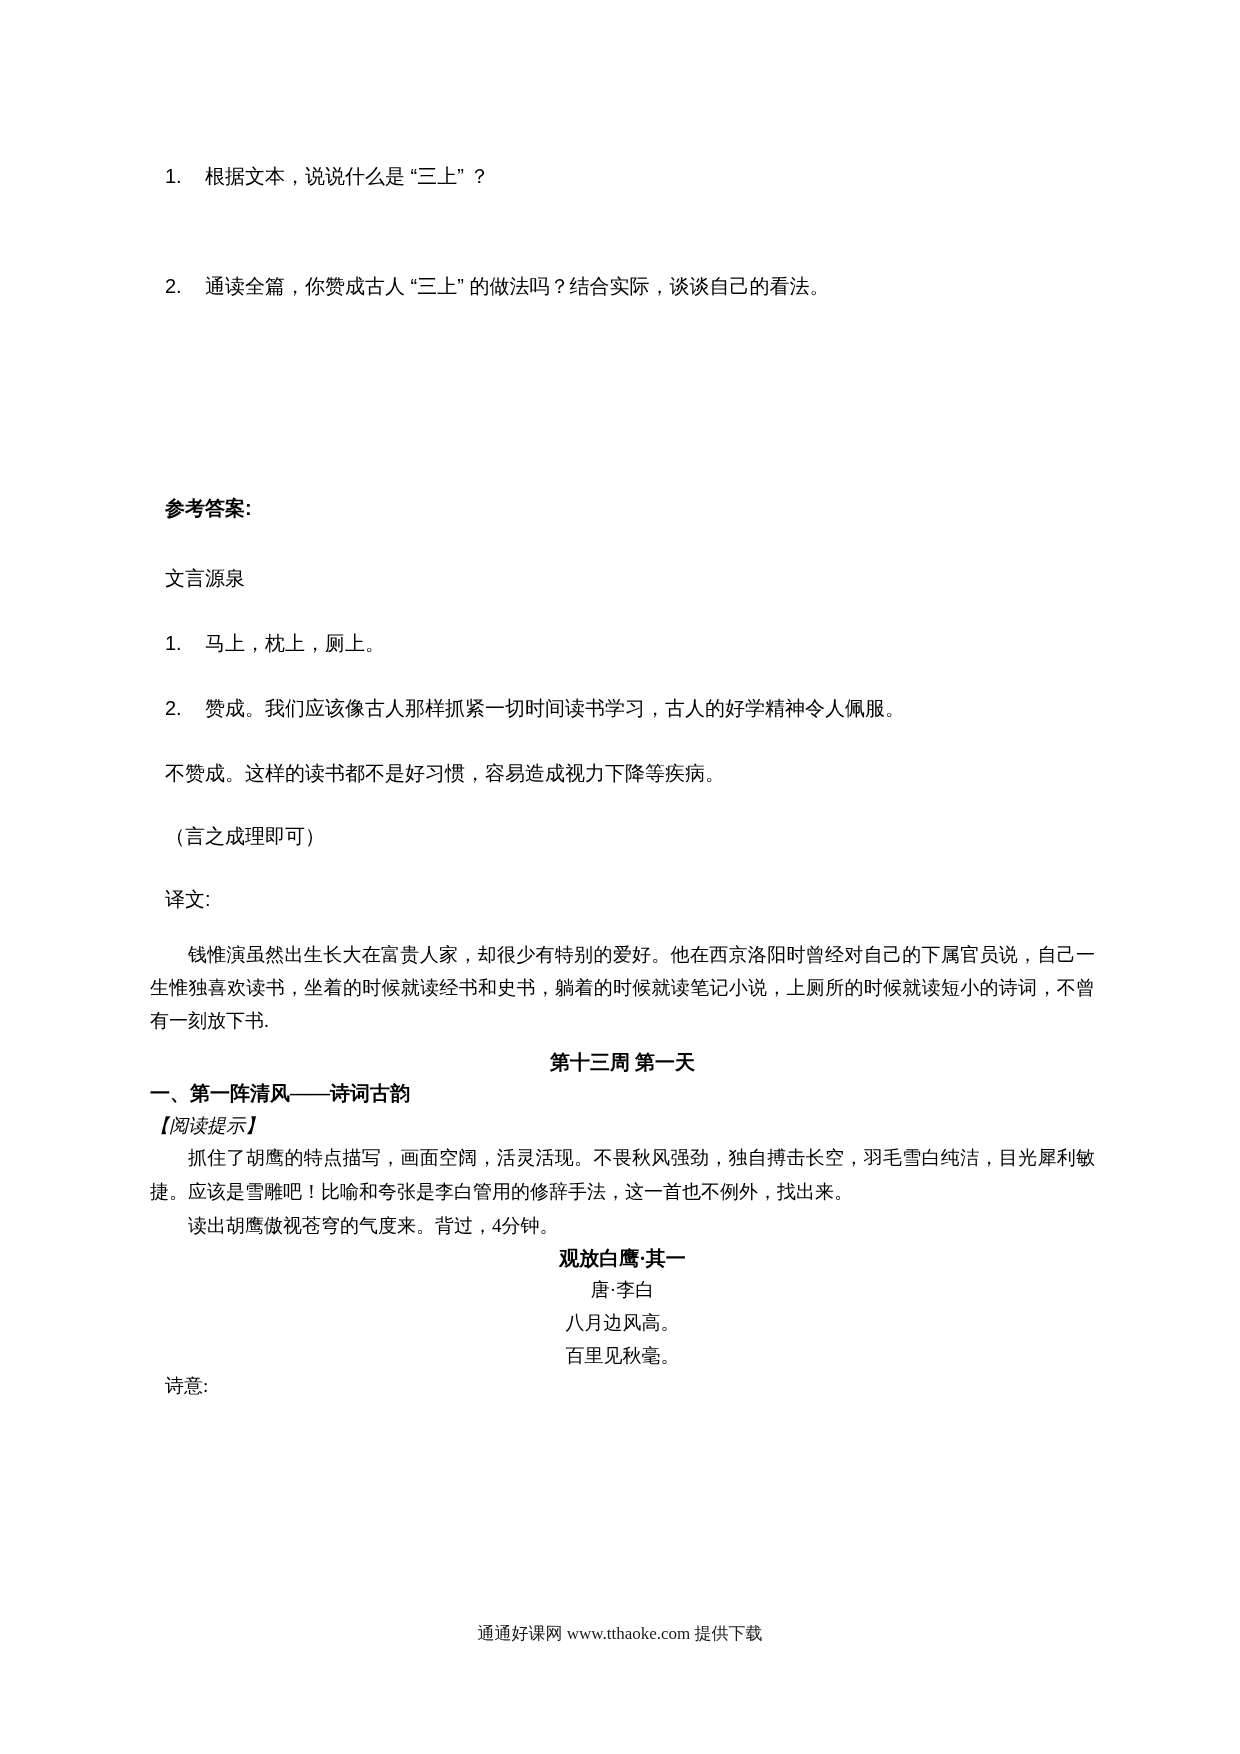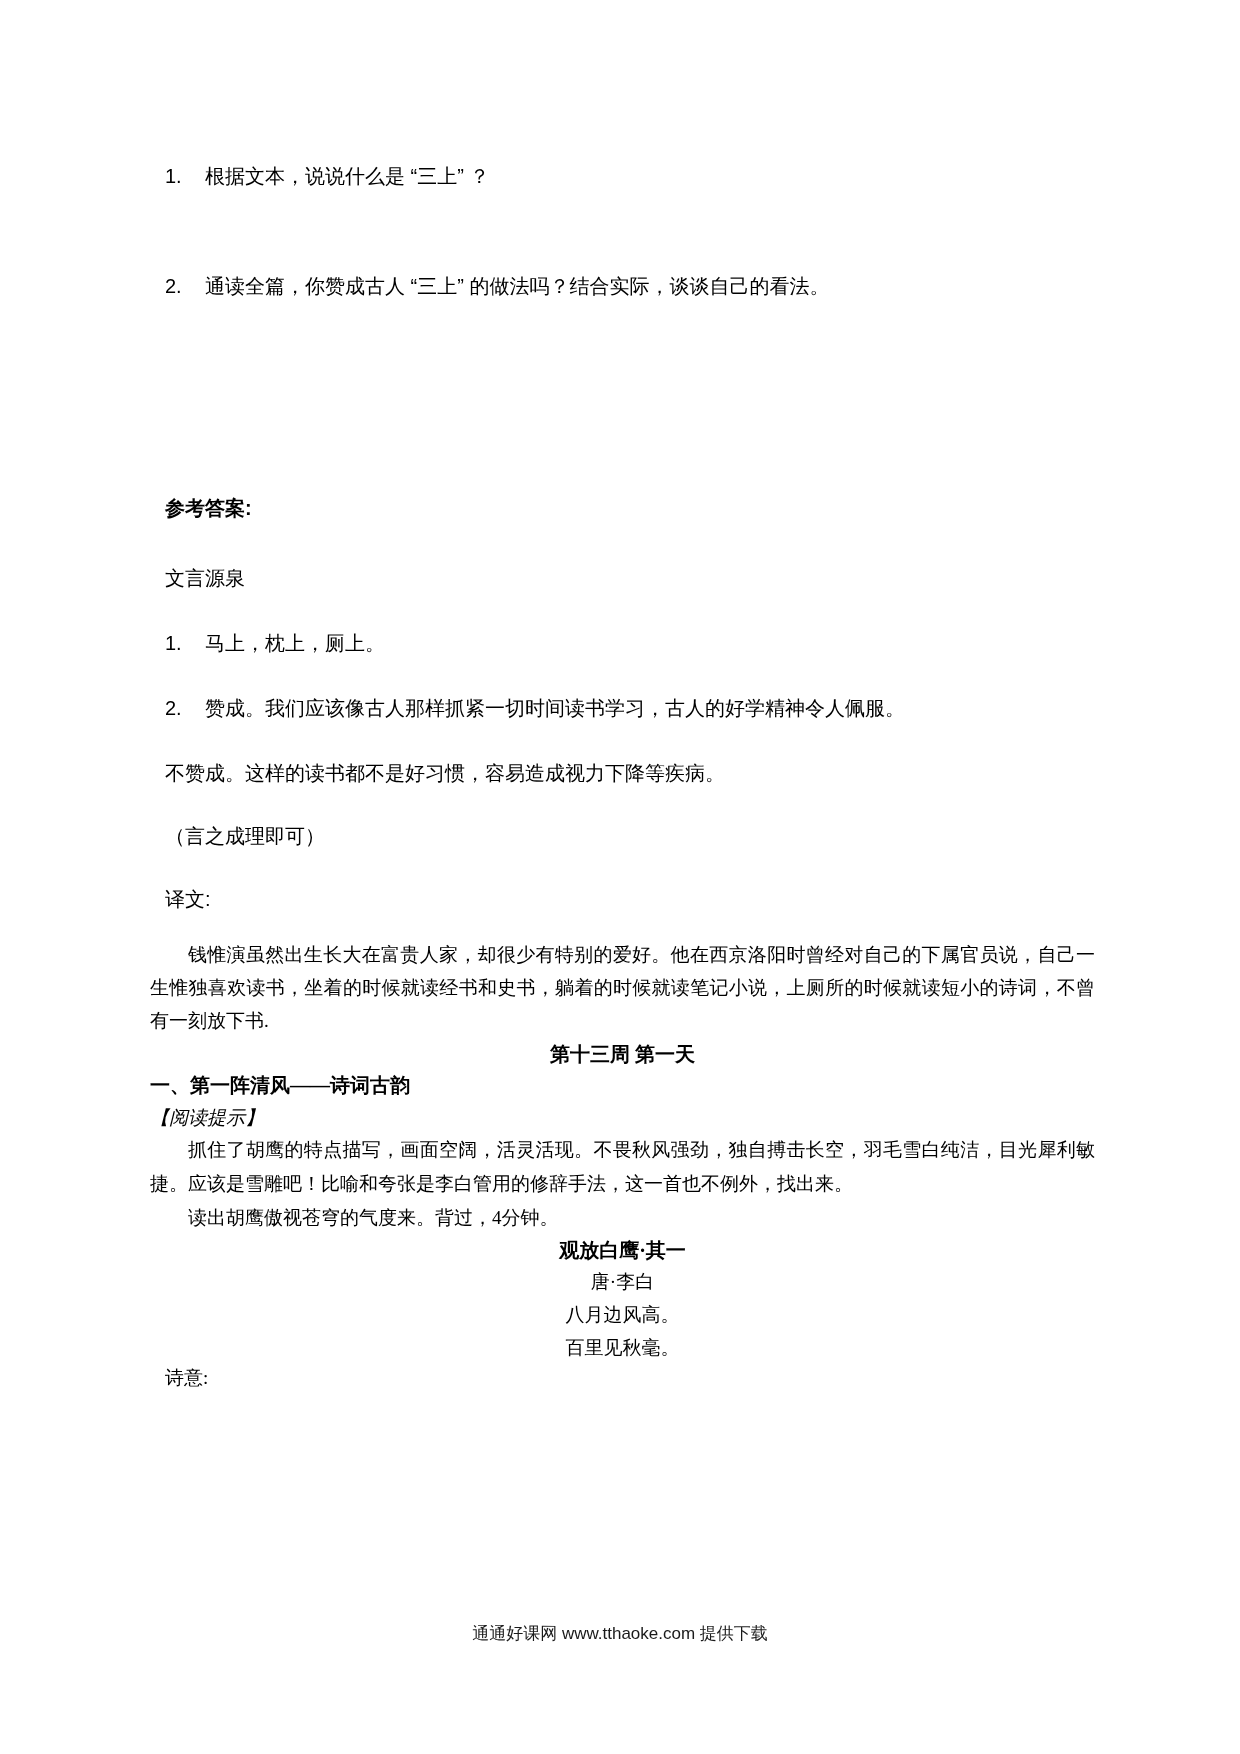--- a/index.html
+++ b/index.html
@@ -42,21 +42,21 @@
     line-height: 33px;
     text-align: justify;
     text-indent: 2em;
   }
 
   .week-title {
     font-size: 20px;
     line-height: 27px;
     font-weight: bold;
     text-align: center;
-    margin-top: 4px;
+    margin-top: 12px;
   }
   .section-title {
     font-size: 20px;
     line-height: 27px;
     font-weight: bold;
   }
   .tips-label {
     font-size: 19px;
     line-height: 30px;
     font-style: italic;
@@ -84,21 +84,21 @@
     line-height: 27px;
     padding-left: 15px;
   }
 
   .page-footer {
     position: absolute;
     top: 1622px;
     left: 0;
     width: 100%;
     text-align: center;
-    font-family: Liberation Sans, sans-serif;
+    font-family: Liberation Serif, serif;
     font-size: 17px;
     color: #1a1a1a;
   }
 </style>
 </head>
 <body>
 
 <div class="content">
 
   <div class="q-row sans">

